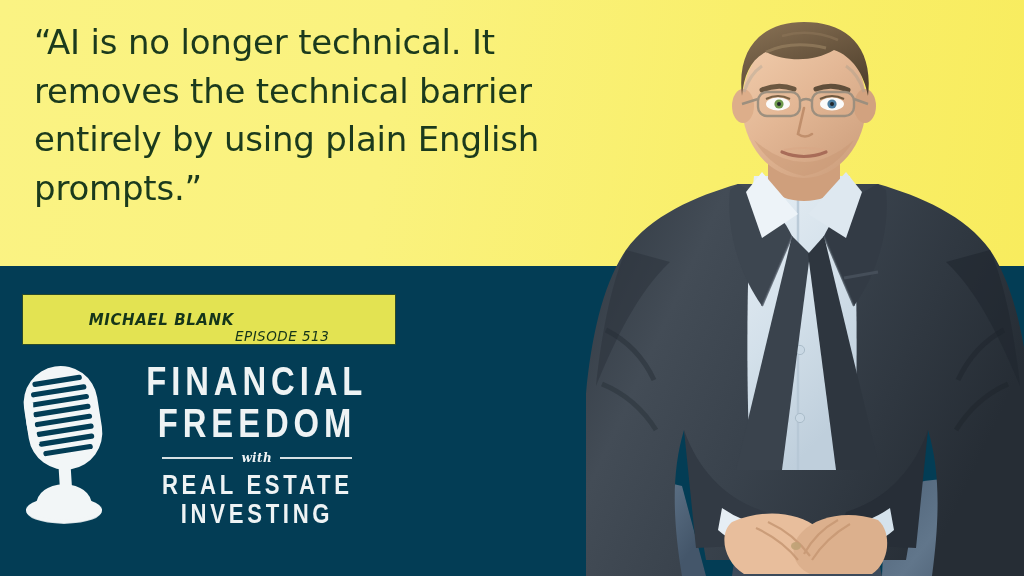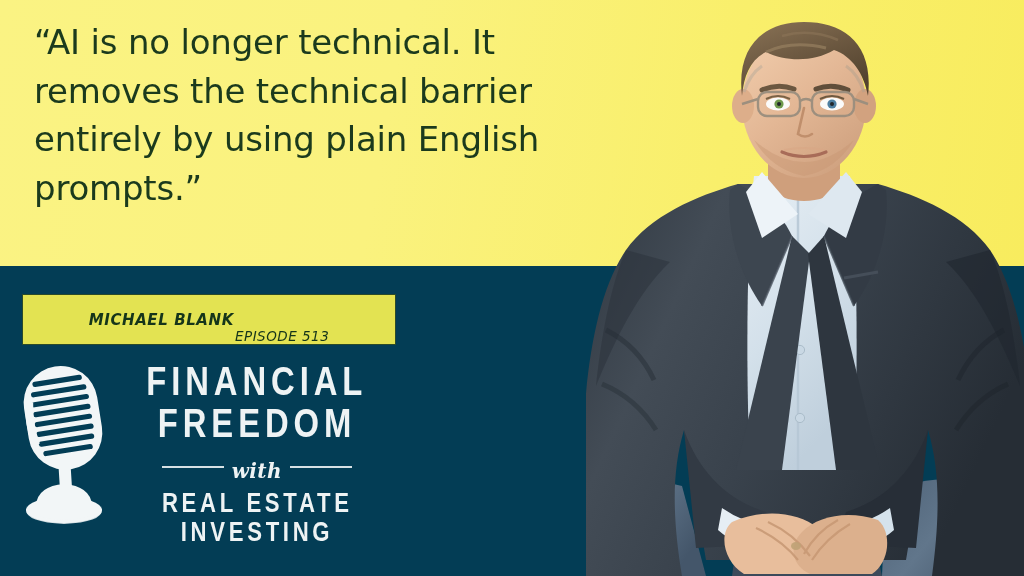--- a/index.html
+++ b/index.html
@@ -98,24 +98,23 @@
   .word-free { font-size:40px; letter-spacing:6px; line-height:1.02; margin-top:2px; }
   .with-row {
     display:flex; align-items:center; gap:8px;
     width:190px; margin:7px 0 6px 0;
   }
   .with-rule { flex:1 1 auto; height:1.5px; background:#D7E1E4; }
   .with-text {
     font-family:"DejaVu Serif", serif;
     font-style:italic;
     font-weight:700;
-    font-size:20px;
+    font-size:12px;
     color:#EEF3F4;
     letter-spacing:0.4px;
-    margin-top:8px;
   }
   .word-re  { font-size:27px; letter-spacing:4.5px; line-height:1.05; }
   .word-inv { font-size:27px; letter-spacing:4.5px; line-height:1.08; margin-top:1px; }
 
   
   .portrait {
     position:absolute; left:586px; top:0;
     width:438px; height:576px;
   }
 </style>

